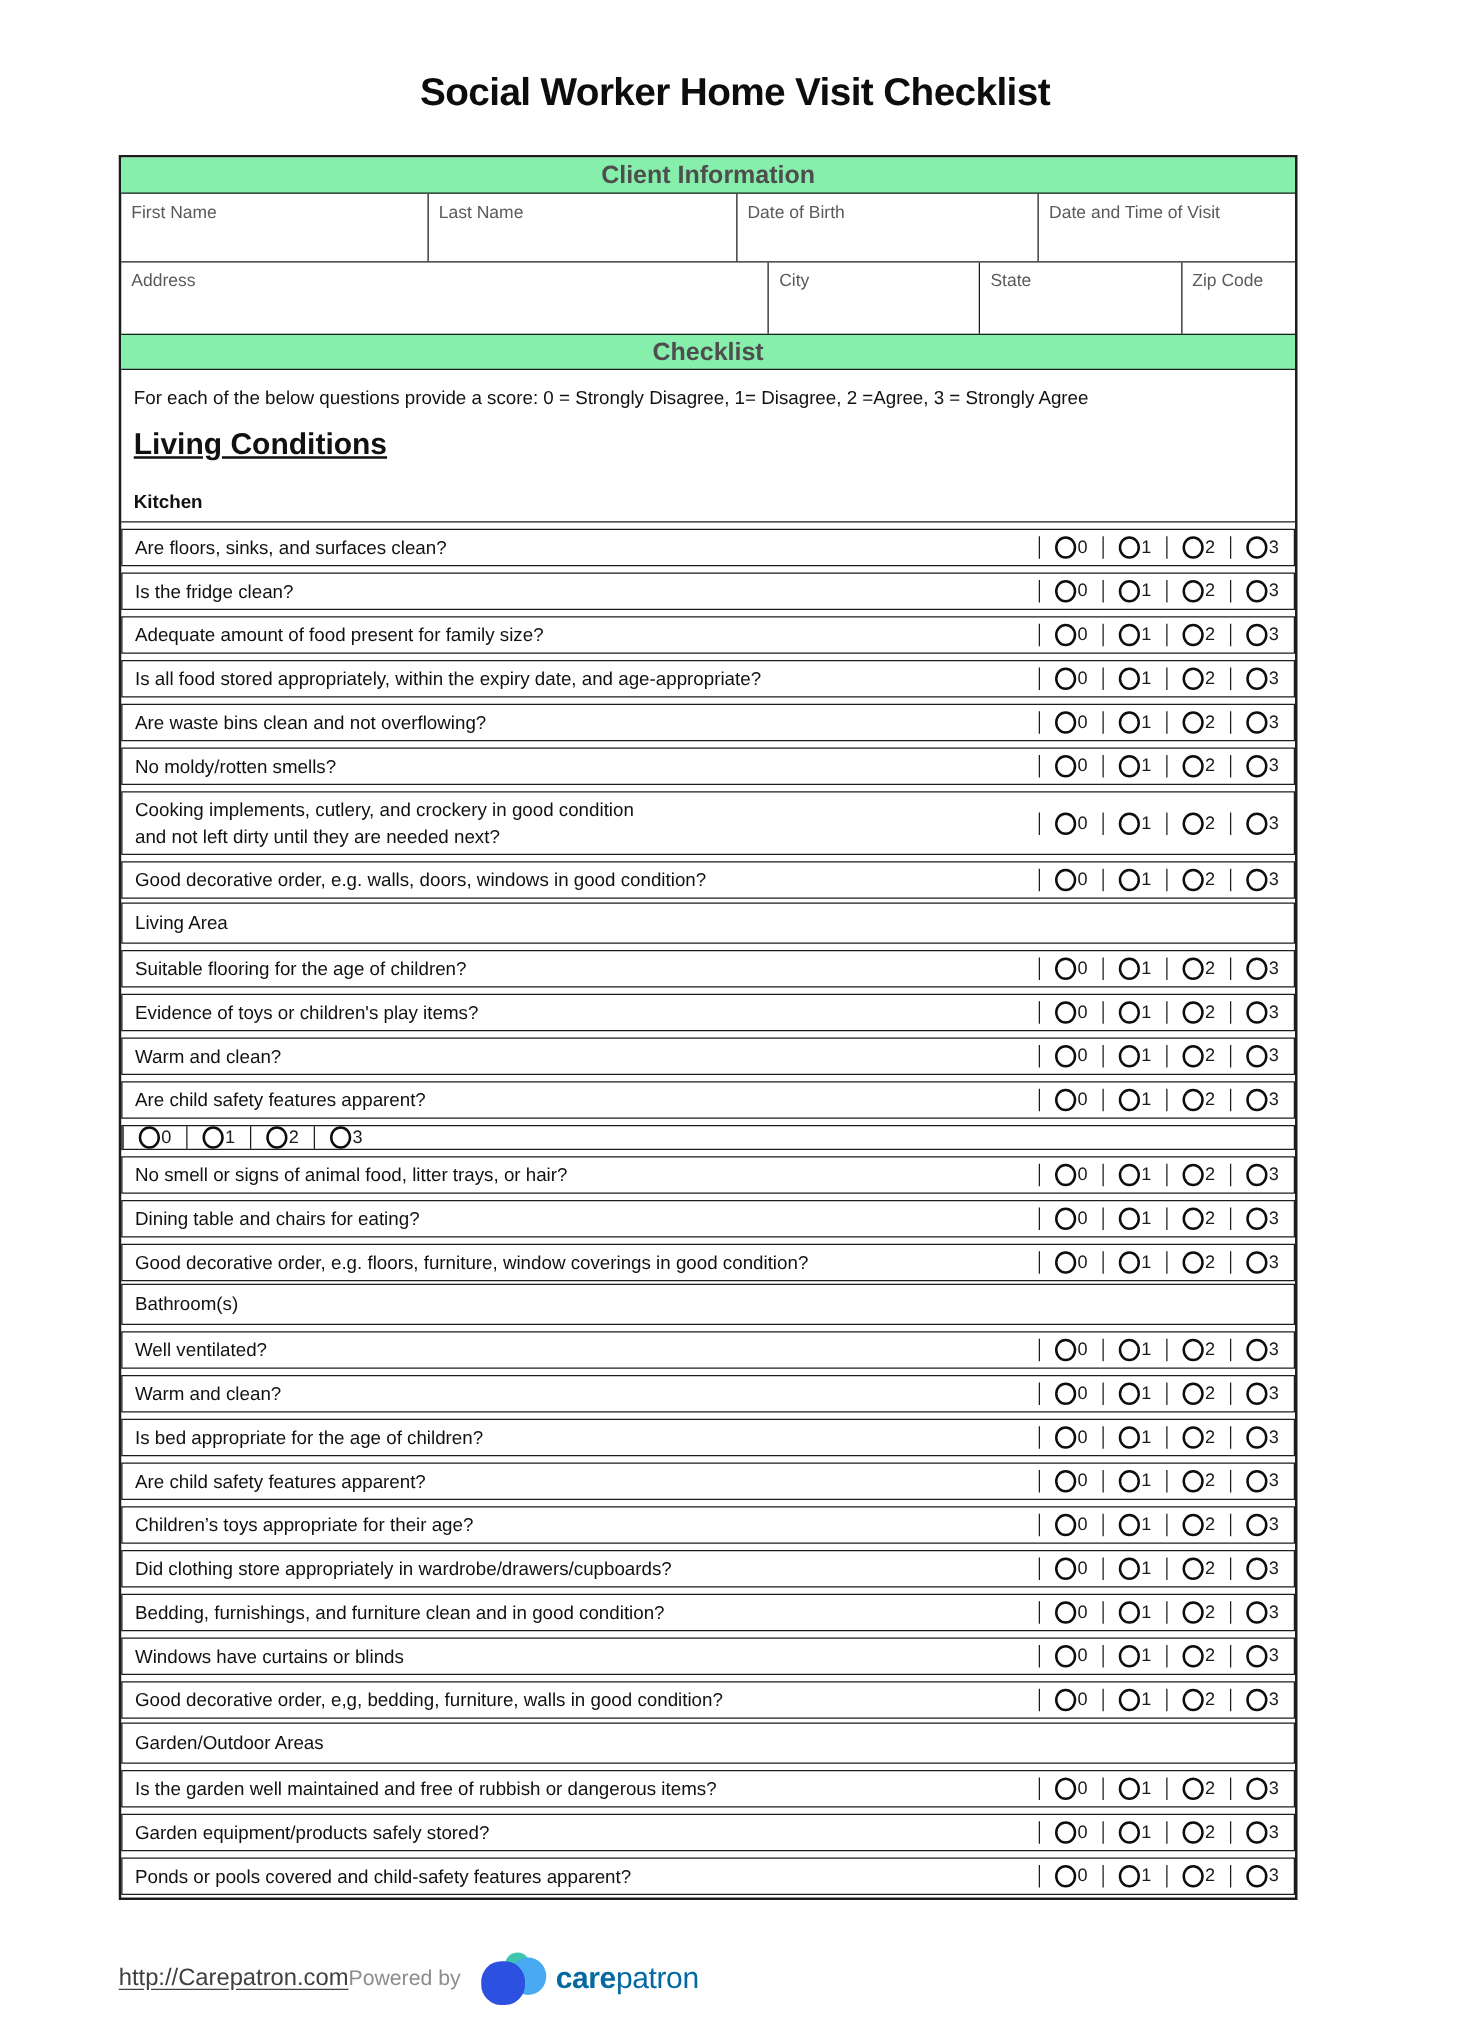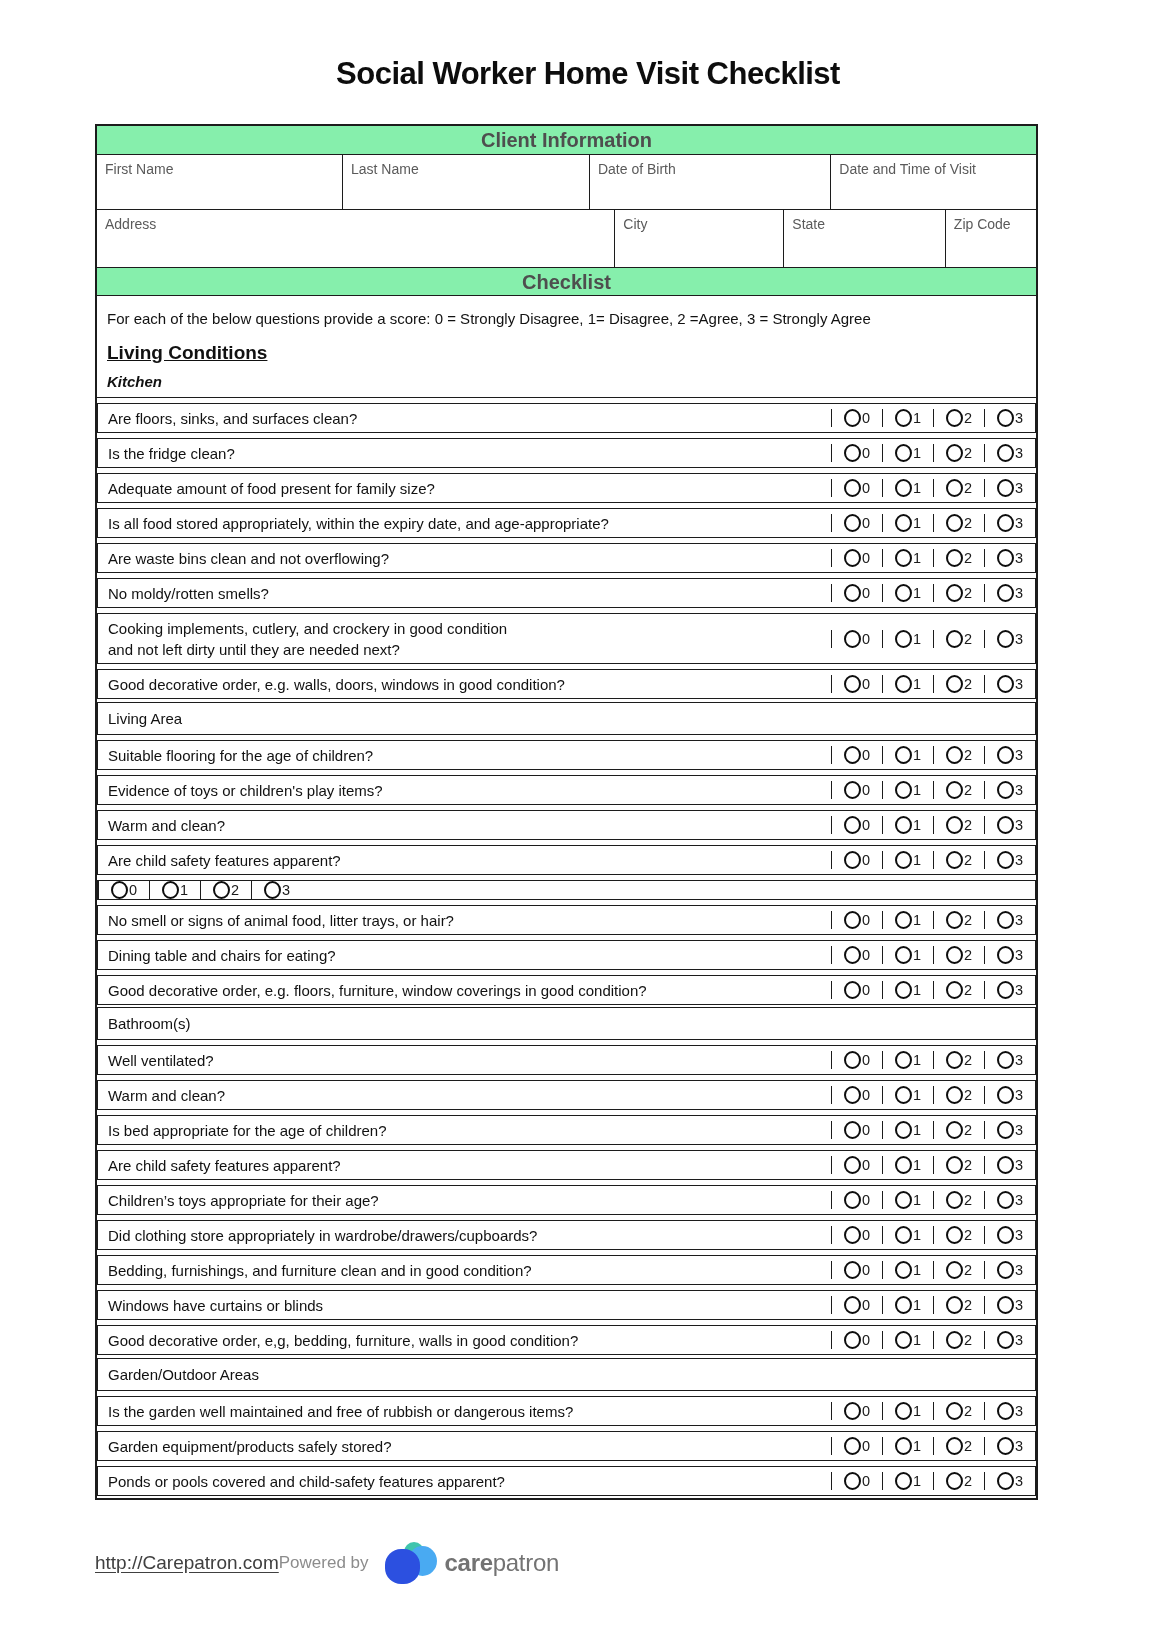--- a/index.html
+++ b/index.html
@@ -54,25 +54,25 @@
   .r2 .c1 { flex: 0 0 55.2%; }
   .r2 .c2 { flex: 0 0 18%; }
   .r2 .c3 { flex: 0 0 17.2%; }
   .r2 .c4 { flex: 1; }
   .intro {
     padding: 9px 10px 7px;
     border-bottom: 1.7px solid #1c1c1c;
   }
   .intro .instructions { font-size: 15px; line-height: 20px; margin-top: 4px; }
   .intro .group-heading {
-    font-size: 19px; font-weight: bold;
+    font-size: 24px; font-weight: bold;
     text-decoration: underline;
     margin-top: 13px;
   }
-  .intro .kitchen-heading { font-size: 15px; font-weight: bold; margin-top: 9px; font-style: italic; }
+  .intro .kitchen-heading { font-size: 15px; font-weight: bold; margin-top: 23px; }
   .sec-row {
     border: 1.7px solid #1c1c1c;
     margin-top: 2.5px;
     padding: 6px 10px 5px;
     font-size: 15px;
     font-weight: normal;
     line-height: 20px;
   }
   .q-row {
     border: 1.7px solid #1c1c1c;
@@ -114,21 +114,21 @@
     text-decoration: underline;
     text-underline-offset: 3px;
   }
   .powered { display: flex; align-items: center; }
   .powered-label { font-size: 17px; color: #8c8c8c; margin-right: 16px; }
   .logo-mark { position: relative; width: 54px; height: 42px; display: inline-block; margin-right: 6px; }
   .blob { position: absolute; }
   .blob-teal  { width: 20px; height: 20px; background: #3fc4ad; border-radius: 50%; left: 19px; top: 0; }
   .blob-light { width: 29px; height: 30px; background: #49aaf2; border-radius: 50%; left: 23px; top: 4px; }
   .blob-dark  { width: 35px; height: 35px; background: #2c50e0; border-radius: 46%; left: 0; top: 7px; }
-  .logotype { font-size: 24px; color: #737373; letter-spacing: -0.3px; }
+  .logotype { font-size: 24px; color: #0369a1; letter-spacing: -0.3px; }
   .logotype .lt-bold { font-weight: bold; }
 </style>
 </head>
 <body>
 
 <div class="page">
 
   <h1 class="doc-title">Social Worker Home Visit Checklist</h1>
 
   <div class="doc-table">

